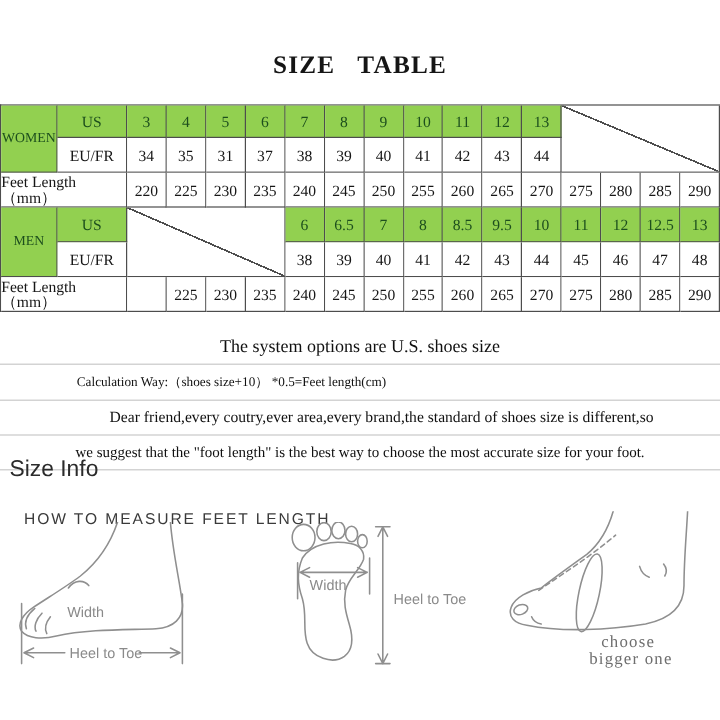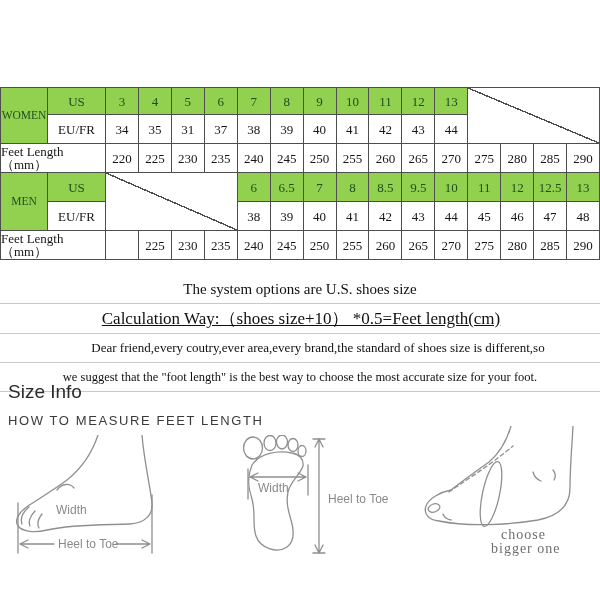--- a/index.html
+++ b/index.html
@@ -25,29 +25,29 @@
         rgba(0,0,0,0) calc(50% - 0.7px),
         #4d4d4d calc(50% - 0.7px),
         #4d4d4d calc(50% + 0.7px),
         rgba(0,0,0,0) calc(50% + 0.7px));}
 
   
   .notes{position:absolute;top:259px;left:0;width:600px;margin-top:16px;}
   .note{box-sizing:border-box;border-bottom:1px solid #c9c9c9;
         display:flex;align-items:center;justify-content:center;color:#101010;}
   .note.a{height:29px;font-size:15px;}
-  .note.b{height:30px;font-size:17px;padding:0 62px 0 64px;text-decoration:underline;}
+  .note.b{height:30px;font-size:11px;justify-content:space-between;padding:0 62px 0 64px;}
   .note.c{height:29px;font-size:13px;padding-left:36px;}
   .note.d{height:29px;font-size:12.5px;}
 
   
   .size-info{position:absolute;top:381px;left:8px;margin:0;
              font-family:"Liberation Sans","DejaVu Sans",sans-serif;
              font-size:19px;font-weight:400;color:#2b2b2b;}
-  .how-to{position:absolute;top:413px;left:8px;margin:0;
+  .how-to{position:absolute;top:413px;left:8px;margin:12px;
           font-family:"Liberation Sans","DejaVu Sans",sans-serif;
           font-size:13px;font-weight:500;letter-spacing:1.6px;color:#3a3a3a;}
 
   
   .figures{position:absolute;top:432px;left:0;width:600px;height:168px;}
   .fig{position:absolute;}
   .fig path, .fig line, .fig ellipse{fill:none;stroke:#8f8f8f;stroke-width:1.3;
         stroke-linecap:round;stroke-linejoin:round;}
   .fig text{font-family:"Liberation Sans","DejaVu Sans",sans-serif;
             font-size:12px;fill:#8a8a8a;stroke:none;}
@@ -55,20 +55,21 @@
                   font-size:14px;fill:#6e6e6e;letter-spacing:1px;}
   #fig-side{left:12px;top:3px;}
   #fig-top{left:238px;top:3px;}
   #fig-girth{left:413px;top:-6px;}
 </style>
 </head>
 <body>
 
 <div class="page">
 
+  <h1 class="title">SIZE   TABLE</h1>
 
   <div class="size-grid" id="size-grid">
       <div class="cell g lbl big" style="grid-area: 1 / 1 / span 2;">WOMEN</div>
       <div class="cell g lbl" style="grid-area: 1 / 2;">US</div>
       <div class="cell g num" style="grid-area: 1 / 3;">3</div>
       <div class="cell g num" style="grid-area: 1 / 4;">4</div>
       <div class="cell g num" style="grid-area: 1 / 5;">5</div>
       <div class="cell g num" style="grid-area: 1 / 6;">6</div>
       <div class="cell g num" style="grid-area: 1 / 7;">7</div>
       <div class="cell g num" style="grid-area: 1 / 8;">8</div>

